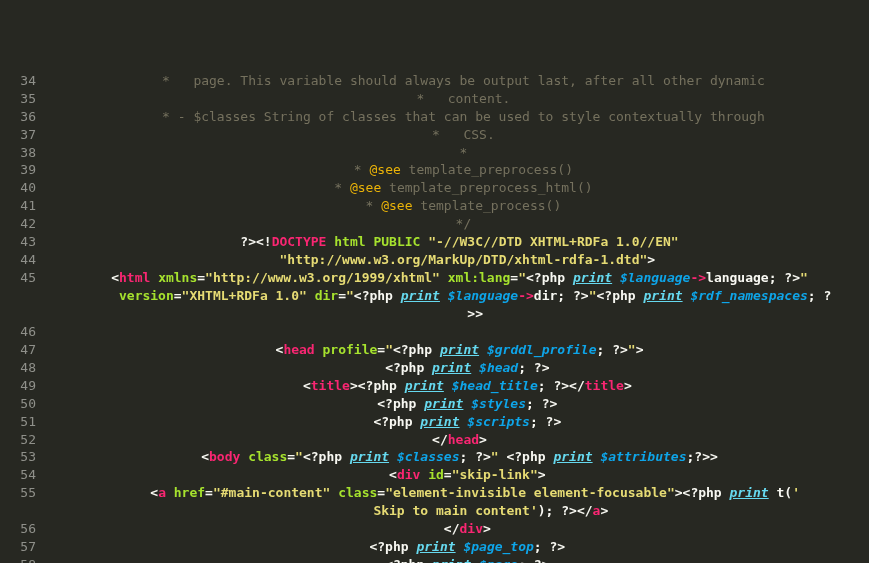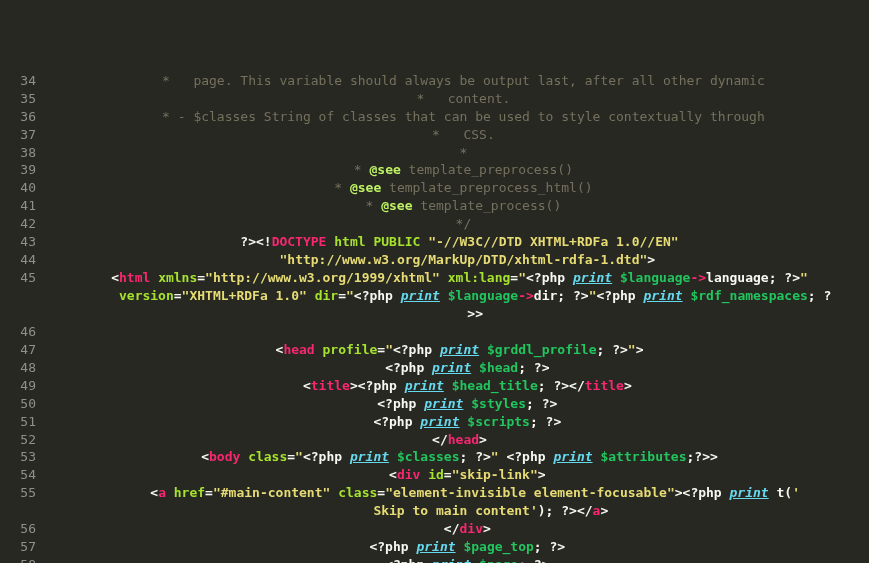--- a/index.html
+++ b/index.html
@@ -20,25 +20,25 @@
     text-align: right;
     color: #8f908a;
     padding-right: 10px;
     user-select: none;
   }
   .gutter .ln { display: block; }
   .code { flex: 1; padding-left: 4px; }
   .code .line { display: block; min-height: 1.38em; text-align: center; }
   
   .c   { color: #75715e; }         
-  .doc { color: #bef264; font-weight: bold; }         
+  .doc { color: #eab308; font-weight: normal; }         
   .fn  { color: #66d9ef; font-style: italic; text-decoration: underline; } 
   .str { color: #e6db74; }         
   .attr{ color: #a6e22e; }         
-  .var { color: #22c55e; } 
+  .var { color: #0ea5e9; font-style: italic; } 
   .op  { color: #f92672; }         
   .punc{ color: #f8f8f2; }         
   .php { color: #f8f8f2; }         
   .tag { color: #f92672; margin-top: 17px; }         
   .bold { font-weight: bold; }
 </style>
 </head>
 <body>
 
 

